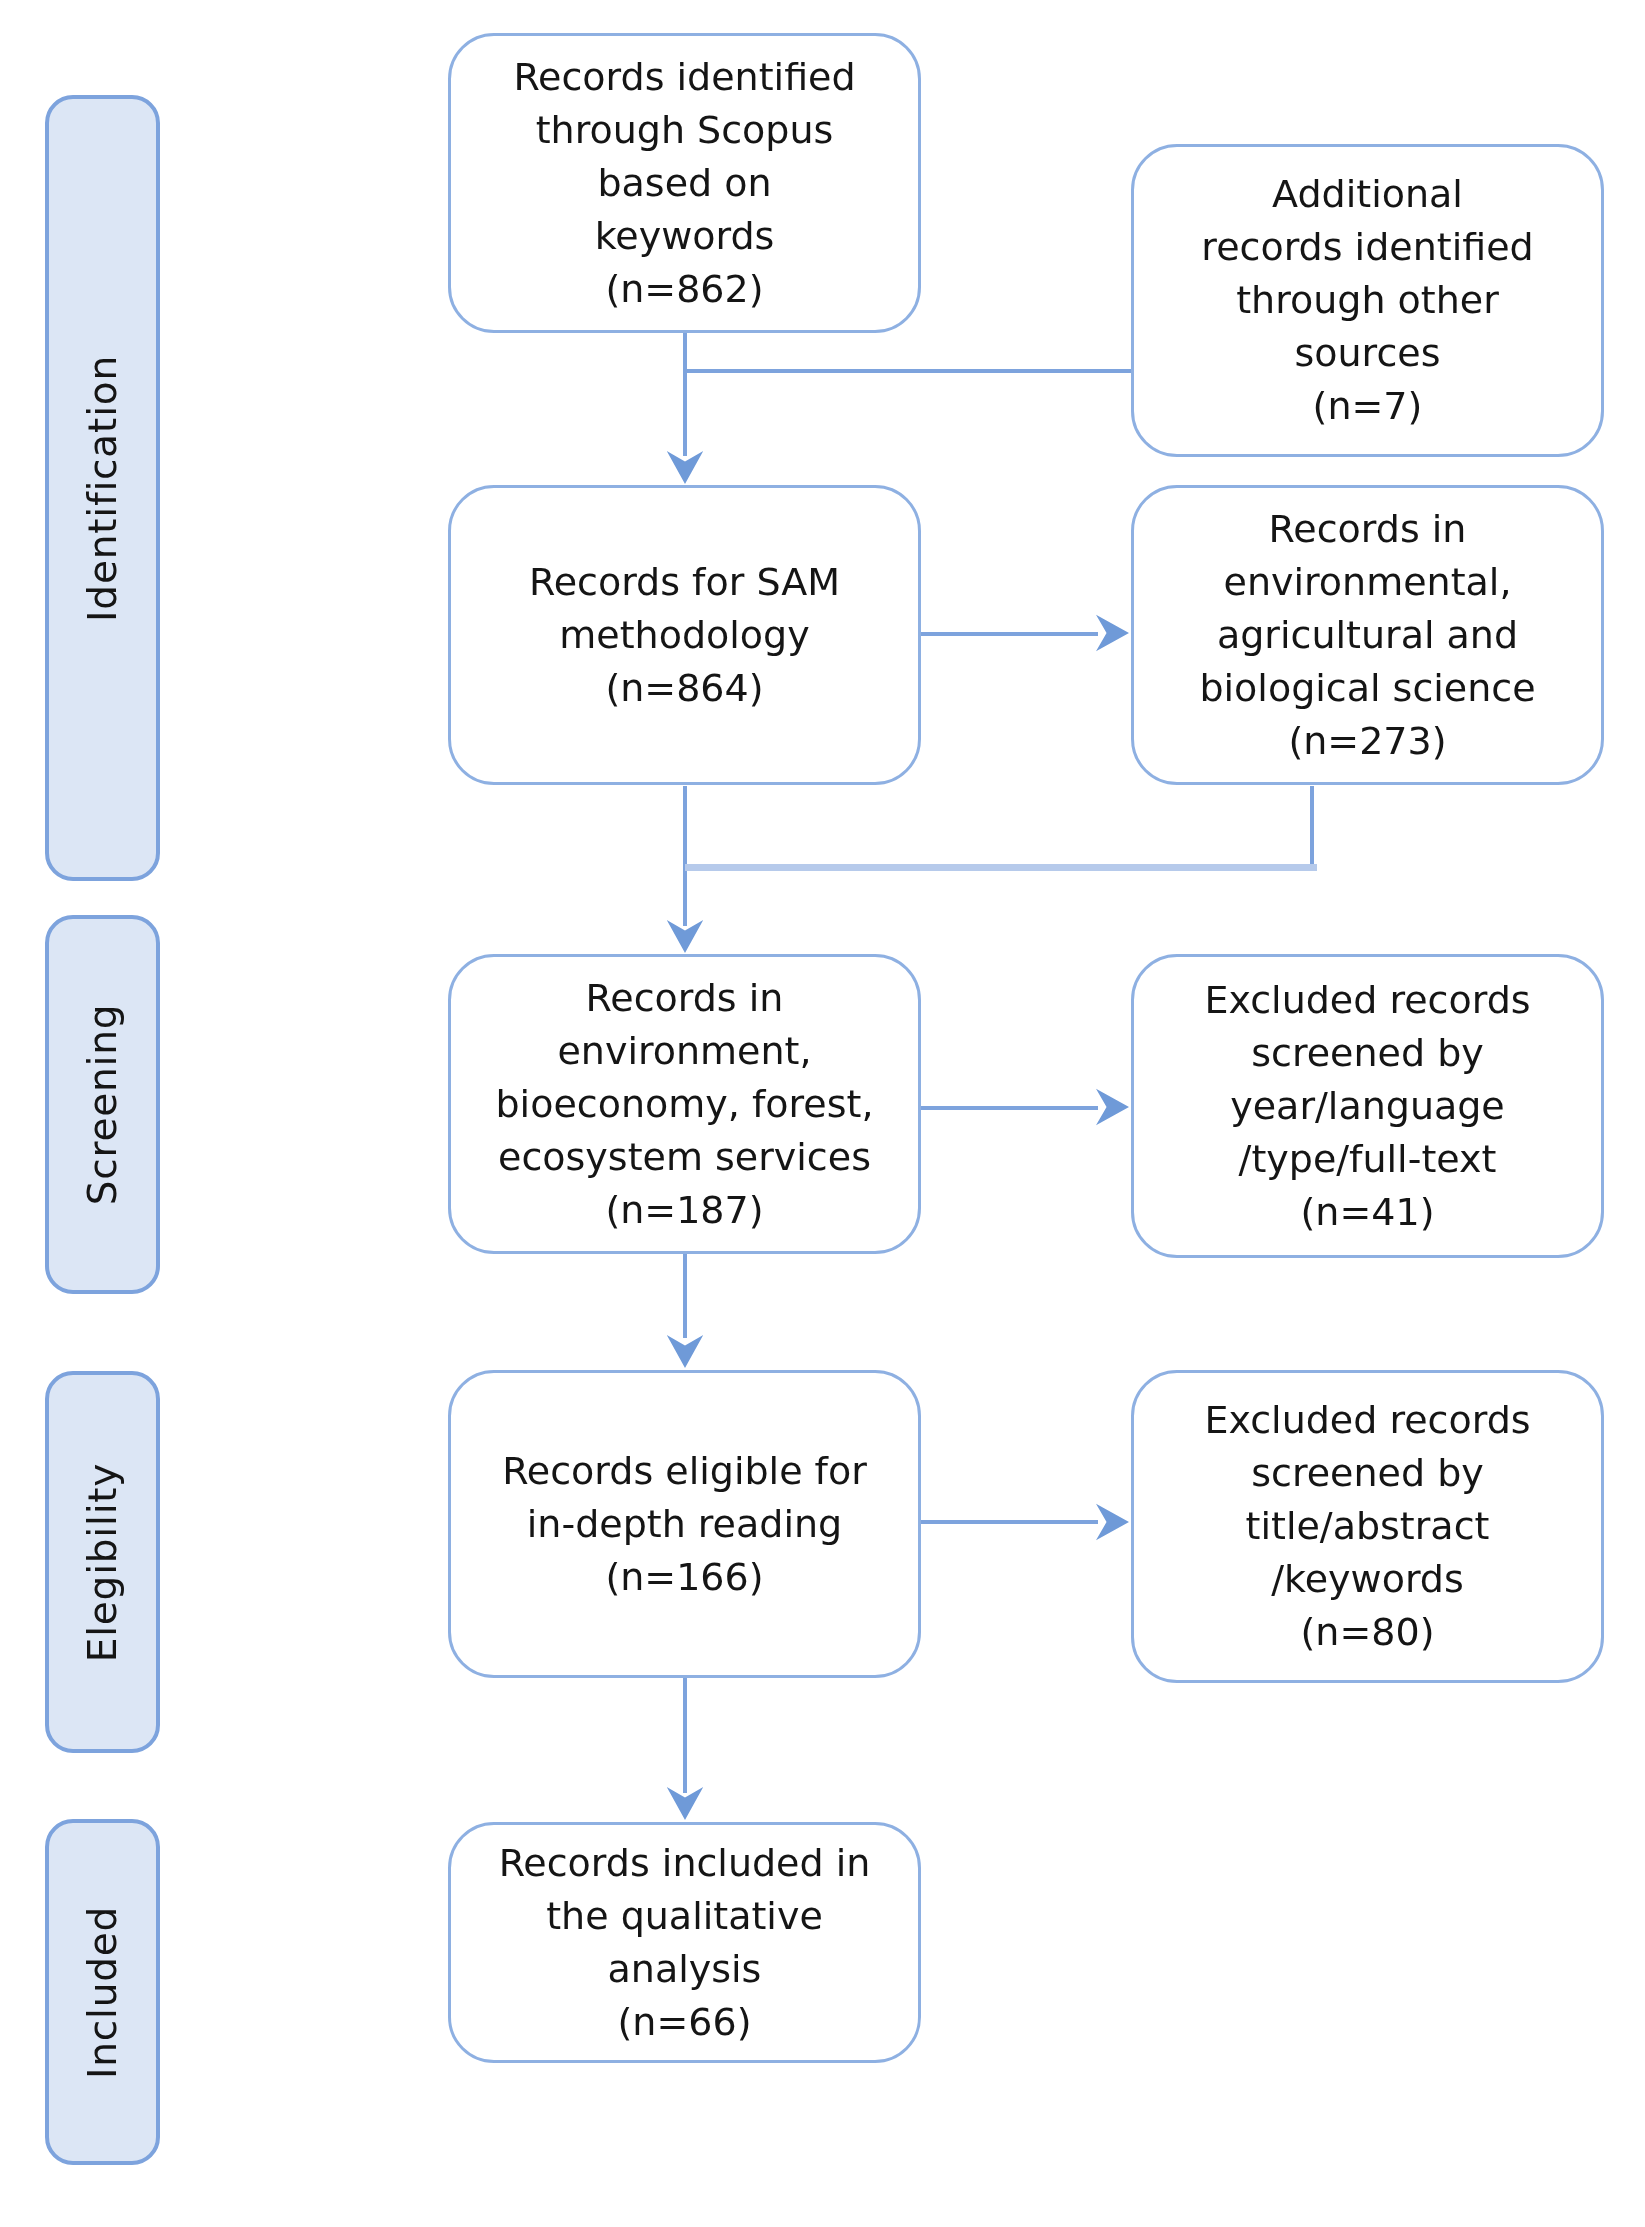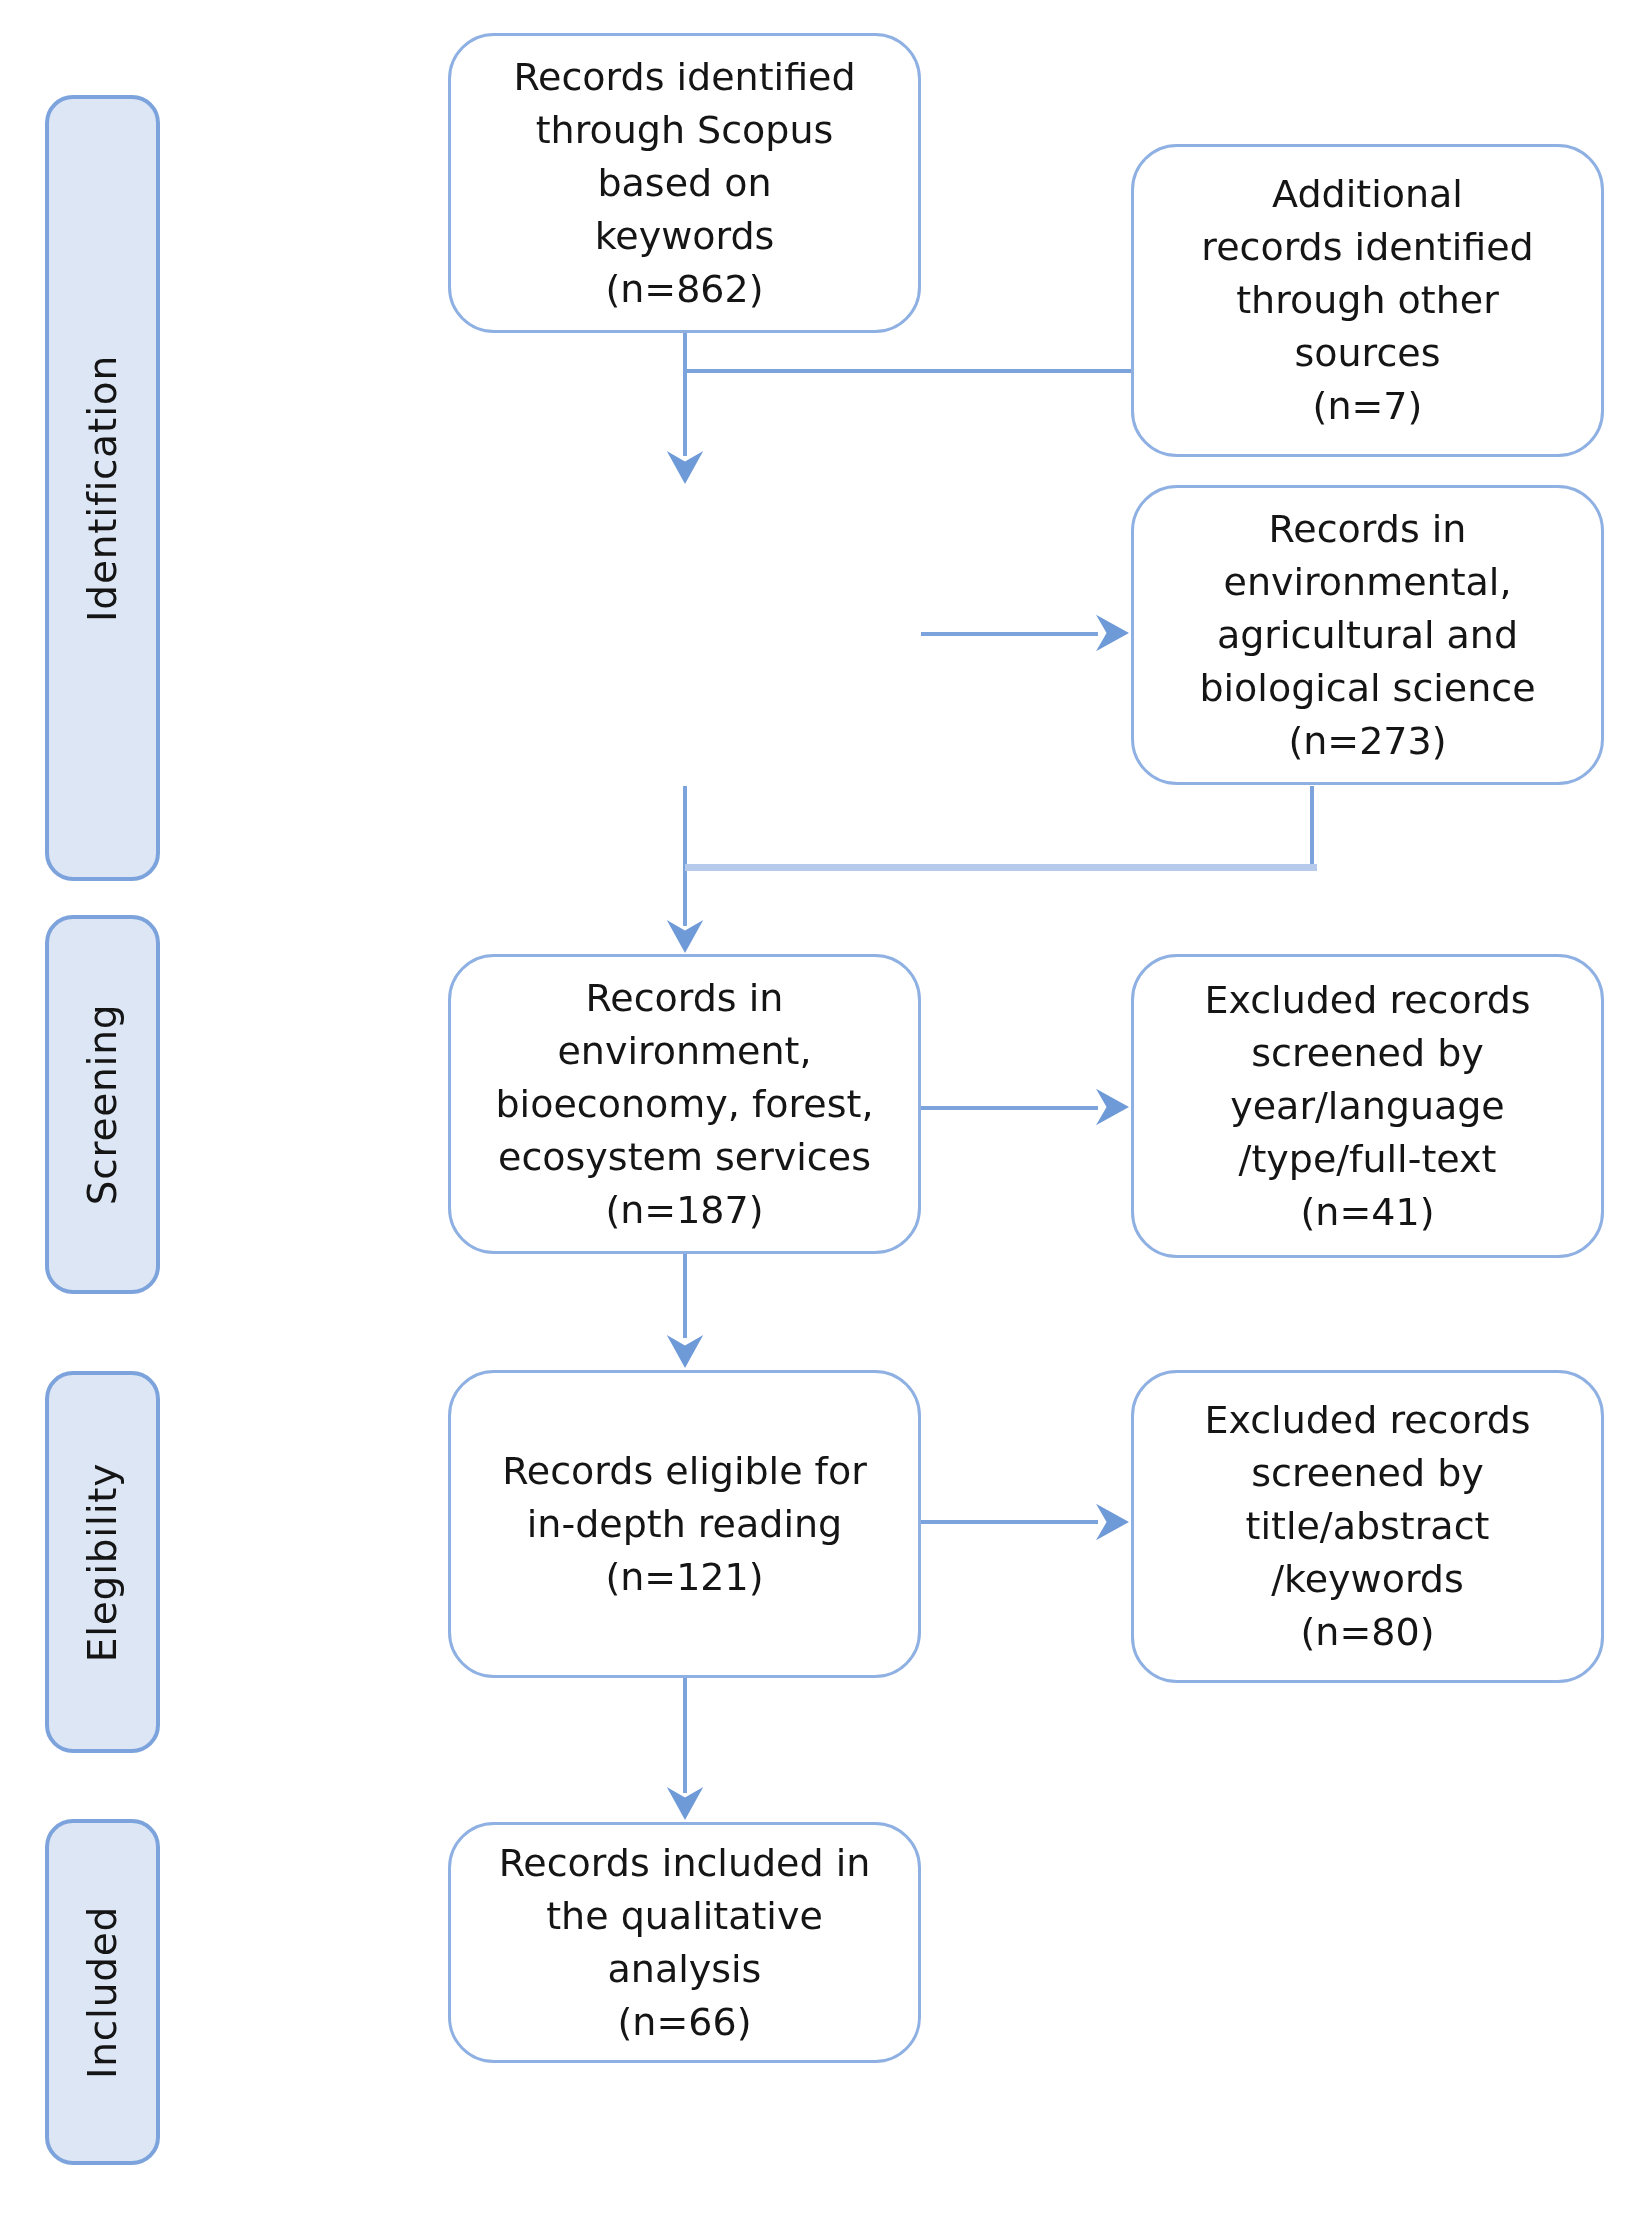--- a/index.html
+++ b/index.html
@@ -87,31 +87,36 @@
     <span class="vtext">Included</span>
   </div>
 
   <div class="fbox main-col" style="top:33px;height:300px;">
     <div class="lines">Records identified
 through Scopus
 based on
 keywords
 (n=862)</div>
   </div>
+  <div class="fbox main-col" style="top:485px;height:300px;">
+    <div class="lines">Records for SAM
+methodology
+(n=864)</div>
+  </div>
   <div class="fbox main-col" style="top:954px;height:300px;">
     <div class="lines">Records in
 environment,
 bioeconomy, forest,
 ecosystem services
 (n=187)</div>
   </div>
   <div class="fbox main-col" style="top:1370px;height:308px;">
     <div class="lines">Records eligible for
 in-depth reading
-(n=121)</div>
+(n=166)</div>
   </div>
   <div class="fbox main-col" style="top:1822px;height:241px;">
     <div class="lines">Records included in
 the qualitative
 analysis
 (n=66)</div>
   </div>
 
   <div class="fbox side-col" style="top:144px;height:313px;">
     <div class="lines">Additional

